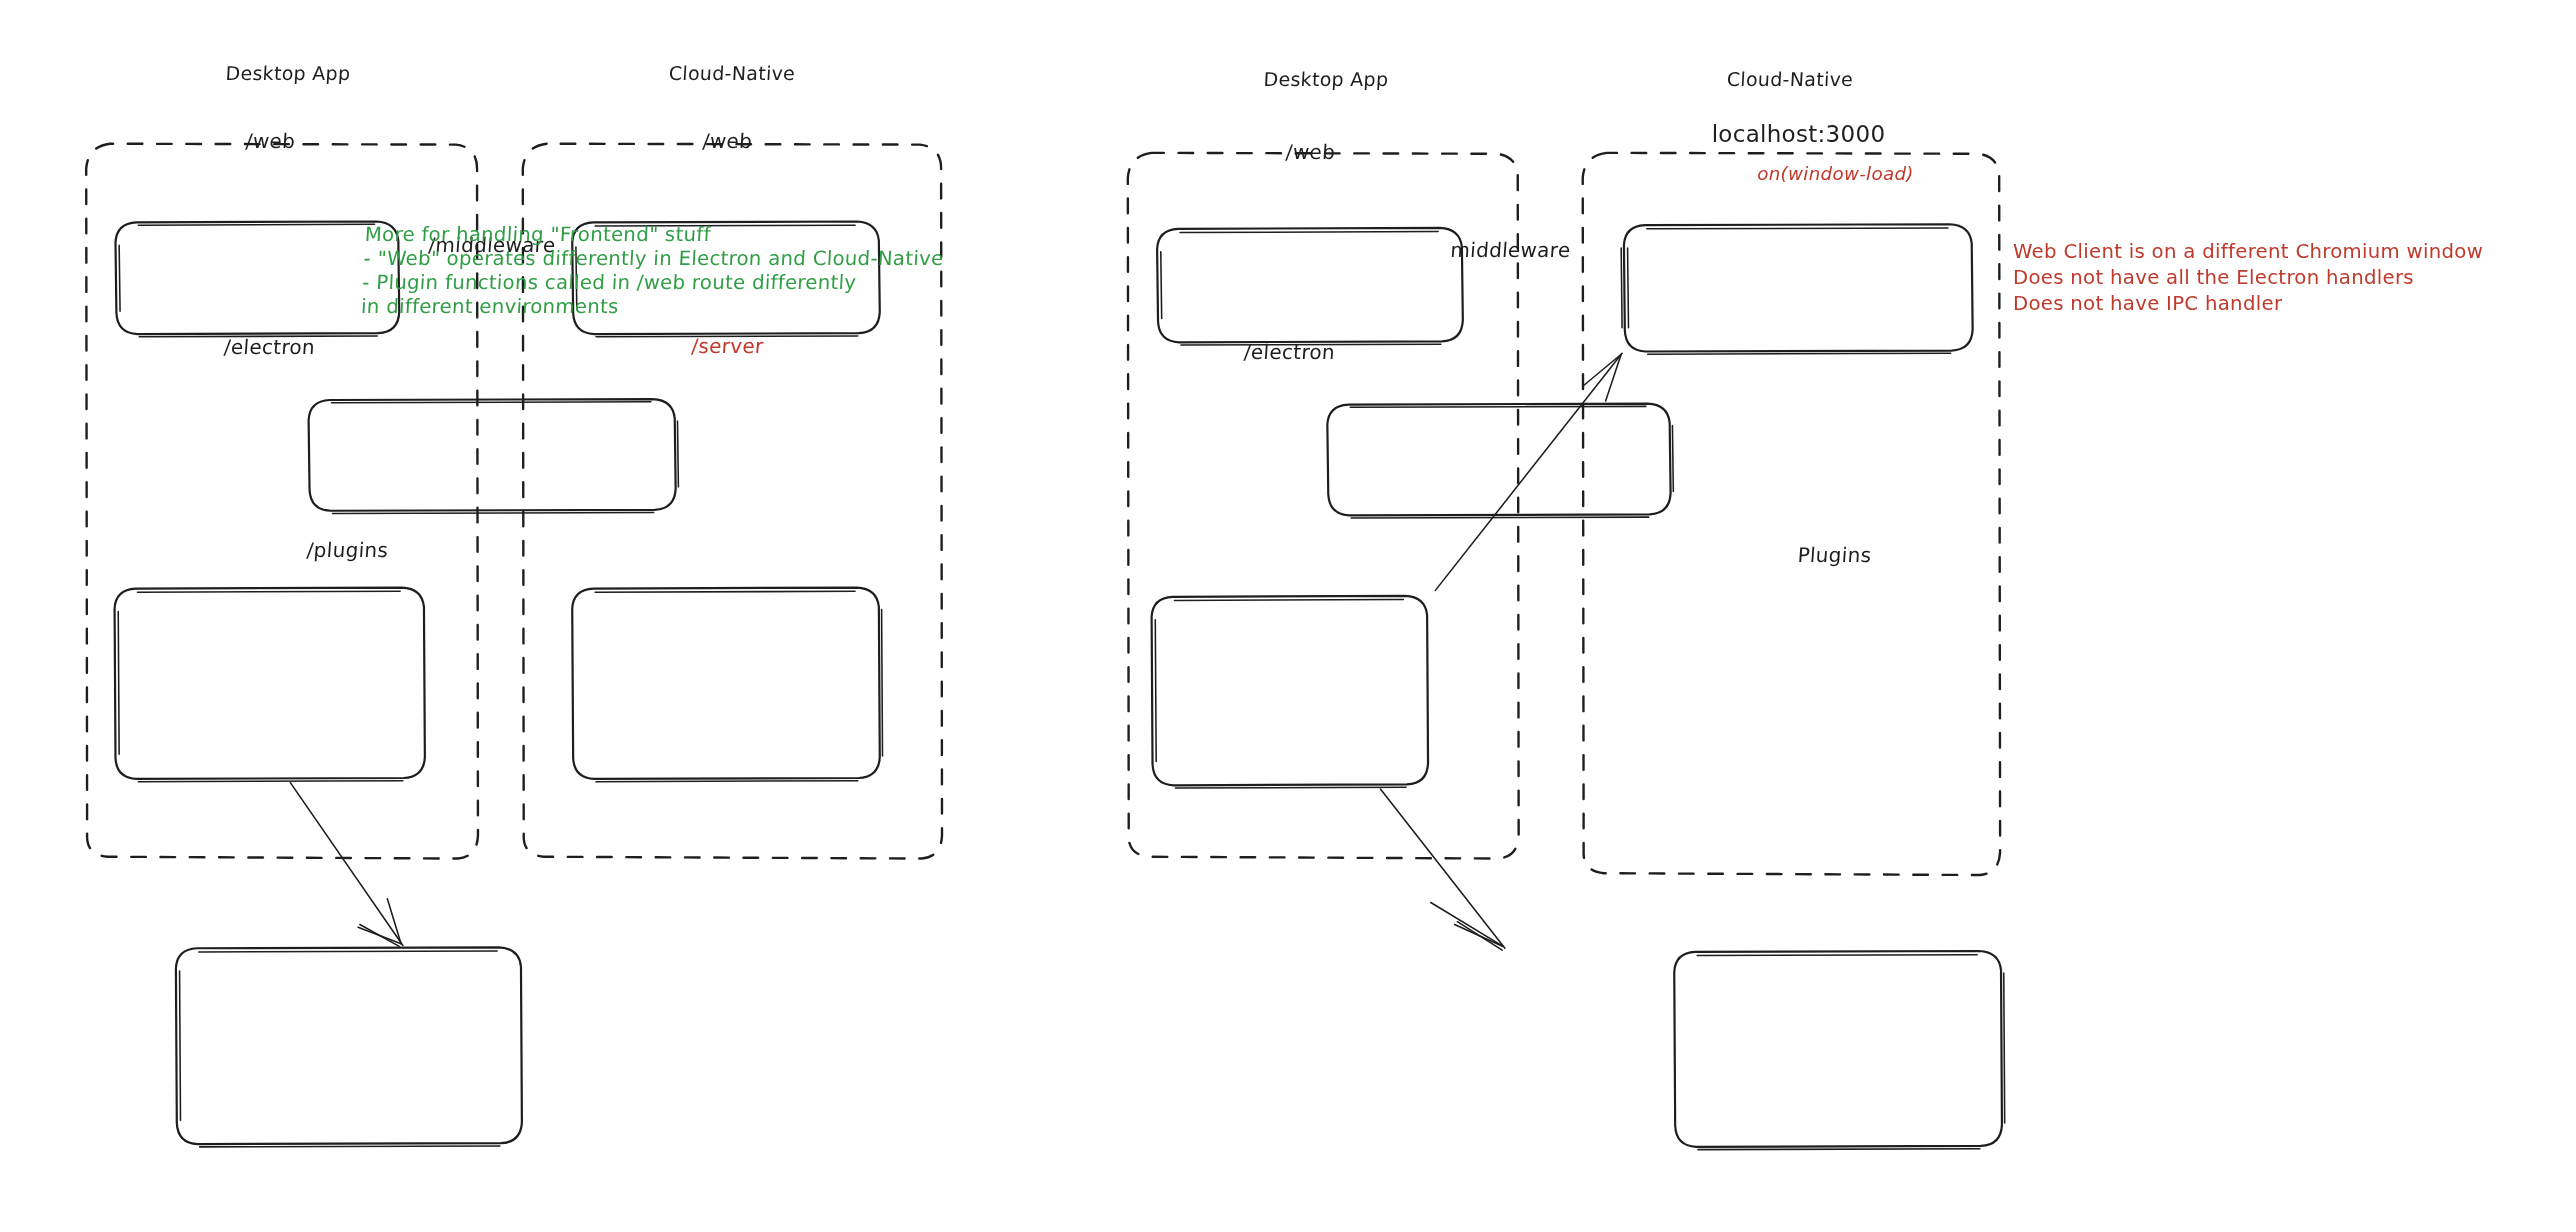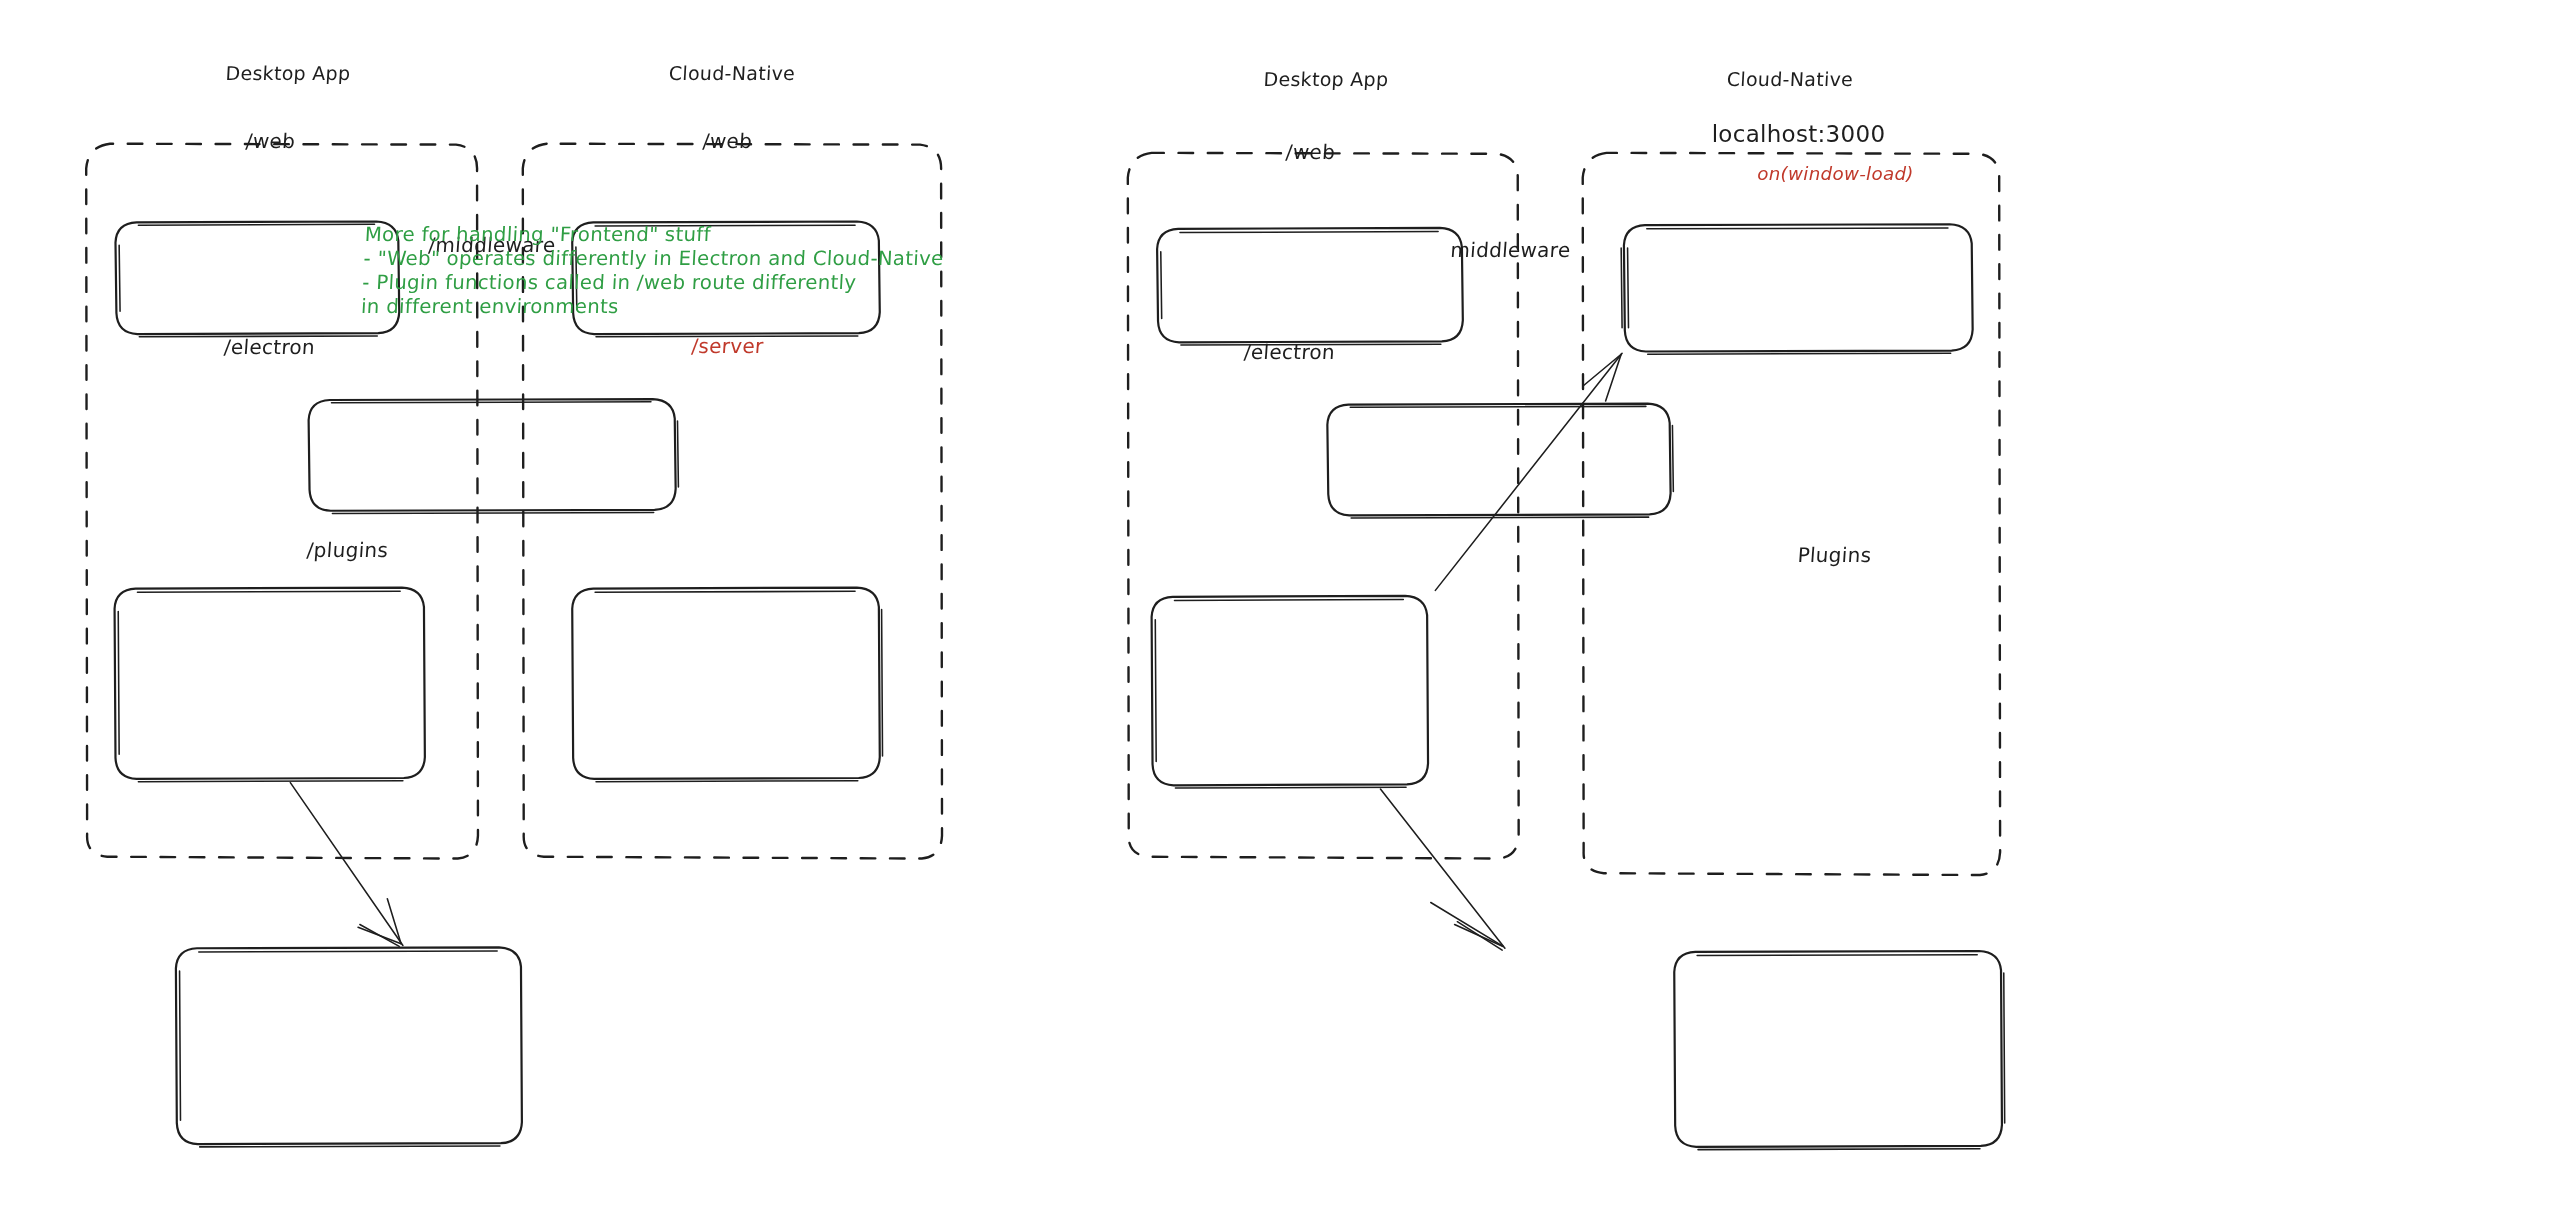--- a/index.html
+++ b/index.html
@@ -196,15 +196,18 @@
 
   <div class="lbl box-label" style="left:1187px; top:142px; width:247px;">/web</div>
 
   <div class="lbl box-label-plain" style="left:1675px; top:123px; width:247px;">localhost:3000</div>
   <div class="lbl sub-label red" style="left:1721px; top:165px; width:229px;">on(window-load)</div>
 
   <div class="lbl box-label" style="left:1387px; top:240px; width:247px;">middleware</div>
   <div class="lbl box-label" style="left:1166px; top:342px; width:247px;">/electron</div>
   <div class="lbl box-label" style="left:1711px; top:545px; width:247px;">Plugins</div>
 
+  <div class="lbl note note-red" style="left:2013px; top:239px;"><span>Web Client is on a different Chromium window</span>
+<span>Does not have all the Electron handlers</span>
+<span>Does not have IPC handler</span></div>
 
 </div>
 
 
 </body></html>

